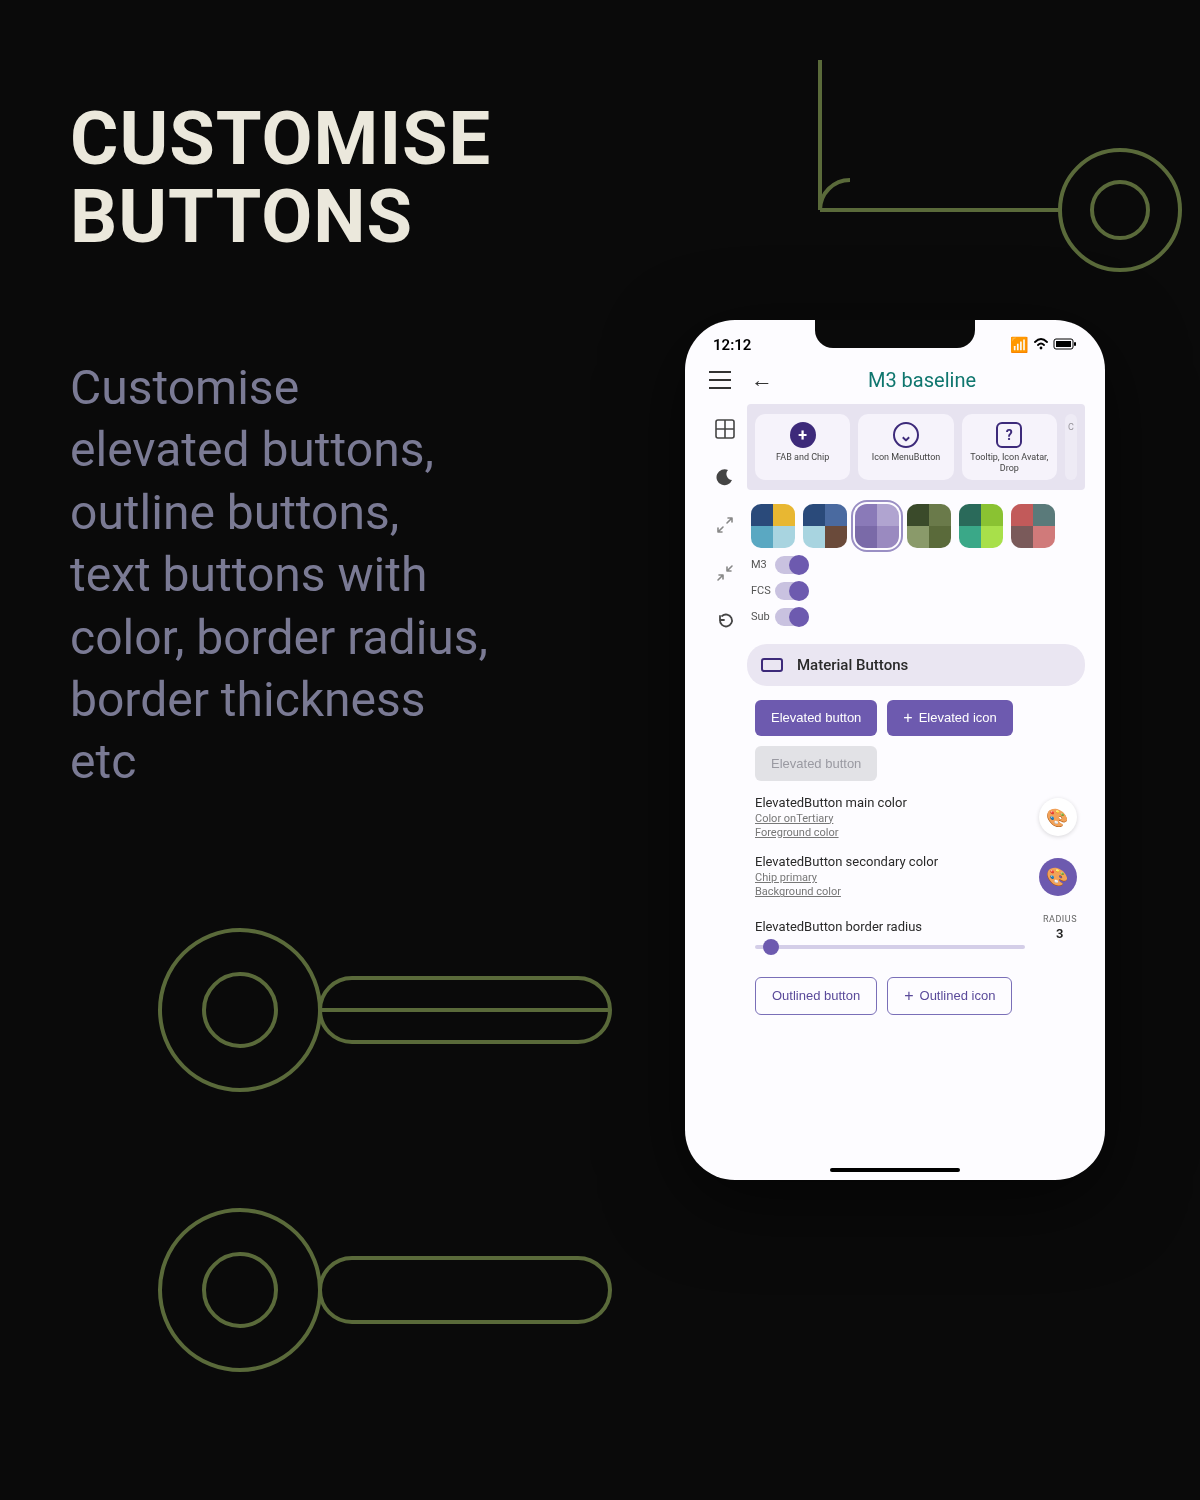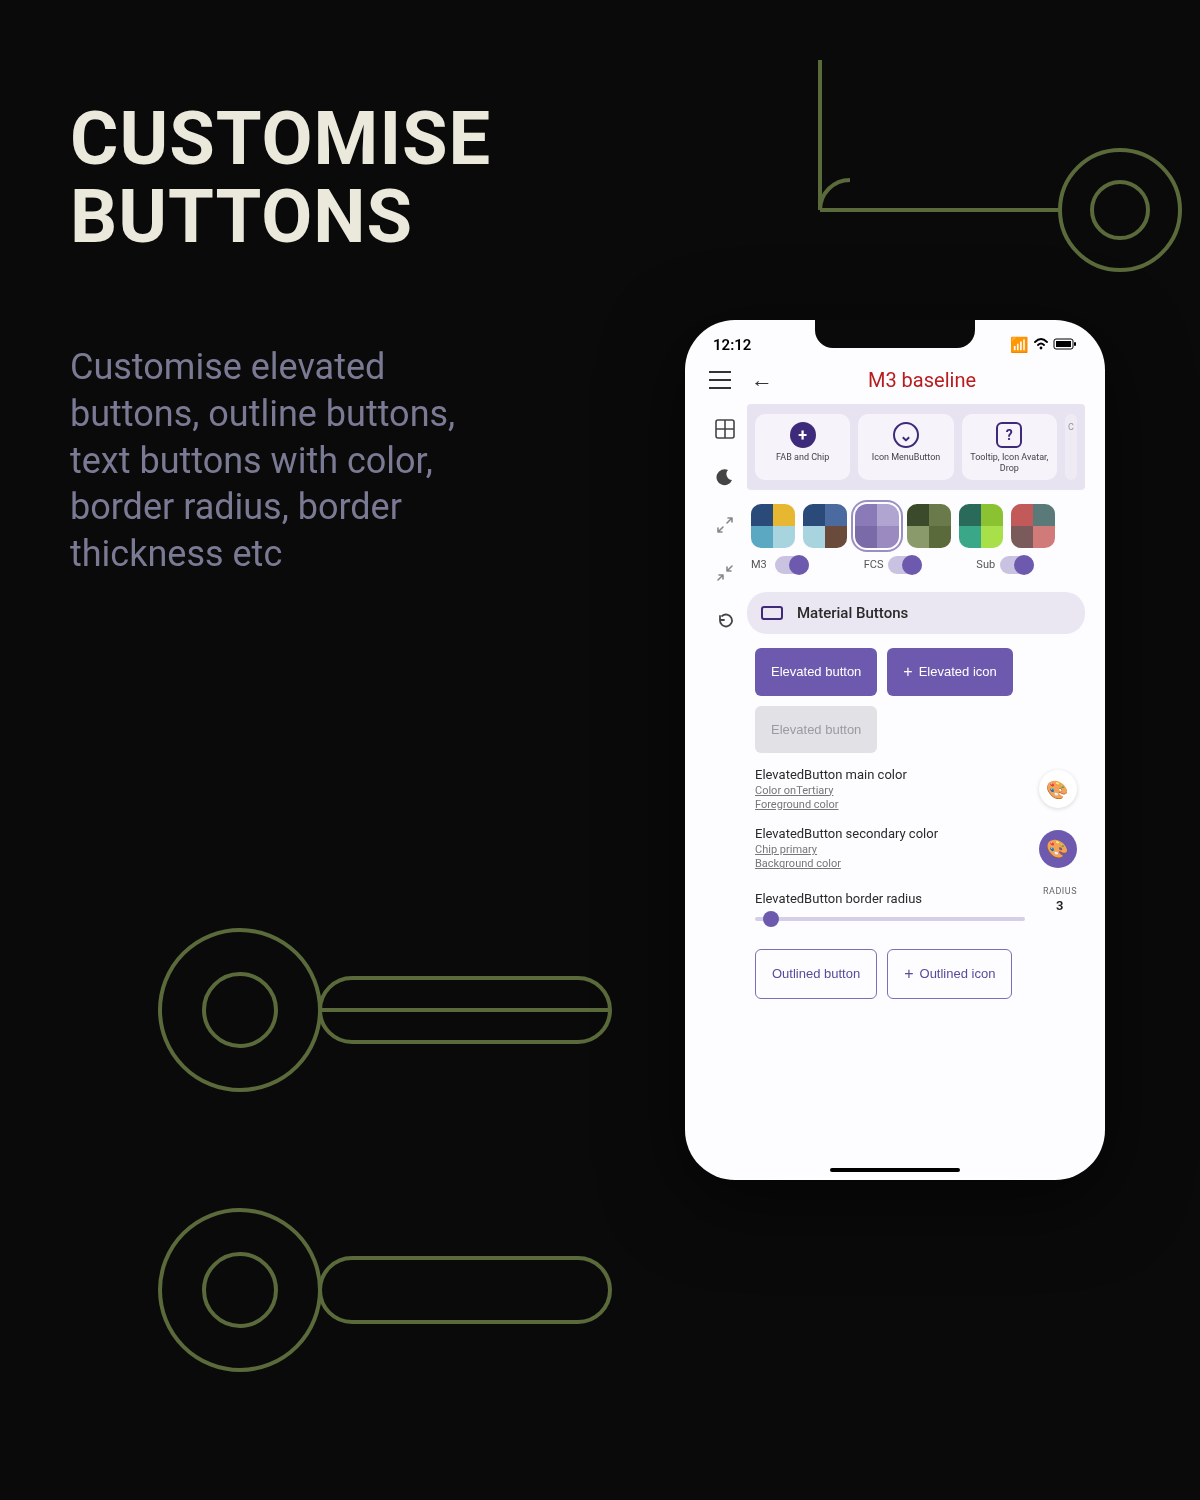--- a/index.html
+++ b/index.html
@@ -17,24 +17,24 @@
   top: 100px;
   left: 70px;
   color: #ebe8dc;
   font-size: 74px;
   font-weight: 700;
   letter-spacing: 1px;
   line-height: 1.05;
 }
 .subcopy {
   position: absolute;
-  top: 344px;
+  top: 357px;
   left: 70px;
   color: #7a7a94;
-  font-size: 36px;
+  font-size: 48px;
   line-height: 1.3;
   max-width: 420px;
 }
 .phone {
   position: absolute;
   right: 95px;
   top: 320px;
   width: 420px;
   height: 860px;
   background: #fdfcff;
@@ -69,21 +69,21 @@
   color: #000;
   padding: 4px 10px 8px;
 }
 .status-right { display: flex; gap: 4px; align-items: center; }
 .appbar {
   display: flex;
   align-items: center;
   gap: 20px;
   padding: 6px 6px 12px;
 }
-.appbar-title { flex: 1; text-align: center; font-size: 20px; color: #b91c1c; margin-right: 30px; }
+.appbar-title { flex: 1; text-align: center; font-size: 20px; color: #0f766e; margin-right: 30px; }
 .hamburger, .back-arrow { width: 22px; height: 18px; display: flex; flex-direction: column; justify-content: space-between; cursor: pointer; }
 .hamburger span { height: 2px; background: #333; width: 100%; }
 .back-arrow { font-size: 22px; line-height: 1; height: auto; color: #333; }
 .body-area { display: flex; flex: 1; overflow: hidden; }
 .rail { width: 44px; display: flex; flex-direction: column; align-items: center; gap: 26px; padding-top: 14px; color: #555; }
 .rail-icon { width: 22px; height: 22px; display: flex; align-items: center; justify-content: center; font-size: 18px; cursor: pointer; }
 .main-scroll { flex: 1; overflow-y: auto; padding-right: 2px; }
 .chip-row {
   background: #e7e3f0;
   display: flex;
@@ -102,40 +102,40 @@
 }
 .chip-card .ci { width: 26px; height: 26px; margin: 0 auto 4px; background: #3d2a7a; border-radius: 50%; display:flex; align-items:center; justify-content:center; color:#fff; font-weight:700; font-size:16px; }
 .chip-card .ci.outline { background: transparent; border: 2px solid #3d2a7a; color: #3d2a7a; }
 .chip-card .ci.square { border-radius: 6px; background: transparent; border: 2px solid #3d2a7a; color: #3d2a7a; font-size:14px; }
 .chip-card .cl { font-size: 9px; color: #444; line-height: 1.2; }
 .chip-card.partial { flex: 0 0 12px; padding: 8px 2px; opacity: 0.5; }
 .palette-row { display: flex; gap: 8px; padding: 14px 4px 8px; }
 .swatch { width: 44px; height: 44px; border-radius: 10px; overflow: hidden; display: grid; grid-template-columns: 1fr 1fr; grid-template-rows: 1fr 1fr; cursor: pointer; }
 .swatch.sel { outline: 2px solid #9a8fc4; outline-offset: 2px; border-radius: 12px; }
 .swatch span { display:block; }
-.toggle-row { display: flex; gap: 8px; padding: 0 4px 14px; align-items: flex-start; }
+.toggle-row { display: flex; gap: 8px; padding: 0 4px 14px; align-items: flex-start; flex-direction: column; }
 .tg { display: flex; align-items: center; gap: 6px; flex: 1; }
 .tg-label { font-size: 11px; color: #555; line-height: 1.1; width: 18px; }
 .switch { width: 34px; height: 18px; background: #c9c2e0; border-radius: 10px; position: relative; cursor: pointer; }
 .switch::after { content: ''; position: absolute; right: 0; top: -1px; width: 20px; height: 20px; background: #6d5aaf; border-radius: 50%; }
 .section-head {
   background: #eae6f2;
   border-radius: 20px;
   padding: 12px 14px;
   display: flex;
   align-items: center;
   gap: 14px;
   font-size: 15px;
   font-weight: 500;
   color: #2a2a2a;
   margin: 4px 0 14px;
 }
 .btn-panel-icon { width: 22px; height: 14px; border: 2px solid #3d2a7a; border-radius: 3px; }
 .button-group { display: flex; gap: 10px; padding: 0 8px 10px; flex-wrap: wrap; }
-.btn { padding: 16px 16px; border-radius: 6px; font-size: 13px; display: flex; align-items: center; gap: 6px; cursor: pointer; border: none; }
+.btn { padding: 10px 16px; border-radius: 6px; font-size: 13px; display: flex; align-items: center; gap: 6px; cursor: pointer; border: none; }
 .btn.elevated { background: #6d5aaf; color: #fff; }
 .btn.disabled { background: #e2e2e6; color: #9a9aa2; }
 .btn.outlined { background: transparent; border: 1px solid #7a6fb8; color: #5a4a9a; }
 .plus { font-size: 16px; font-weight: 300; line-height: 1; }
 .prop-row { display: flex; align-items: center; padding: 4px 8px 10px; gap: 10px; }
 .prop-text { flex: 1; }
 .prop-title { font-size: 13px; color: #2a2a2a; margin-bottom: 2px; }
 .prop-sub { font-size: 11px; color: #777; line-height: 1.3; text-decoration: underline; }
 .swatch-btn { width: 38px; height: 38px; border-radius: 20px; display: flex; align-items: center; justify-content: center; cursor: pointer; font-size: 18px; }
 .swatch-btn.white { background: #fff; box-shadow: 0 1px 4px rgba(0,0,0,0.15); color: #333; }

